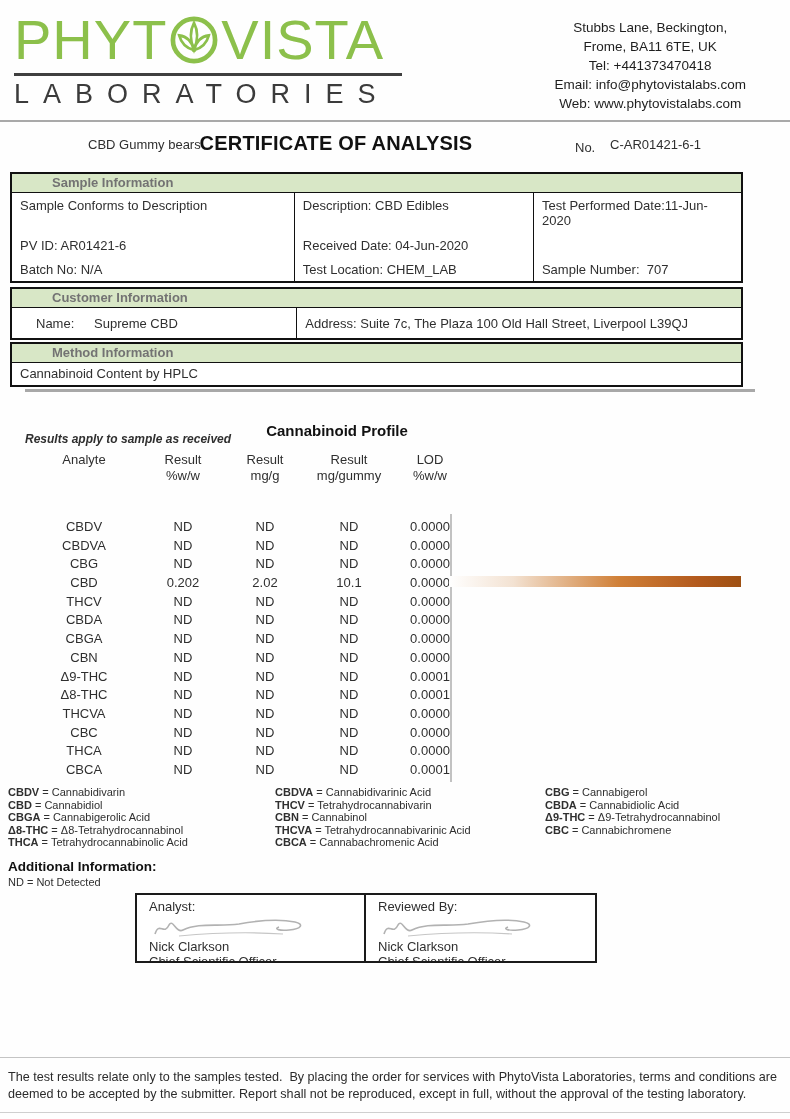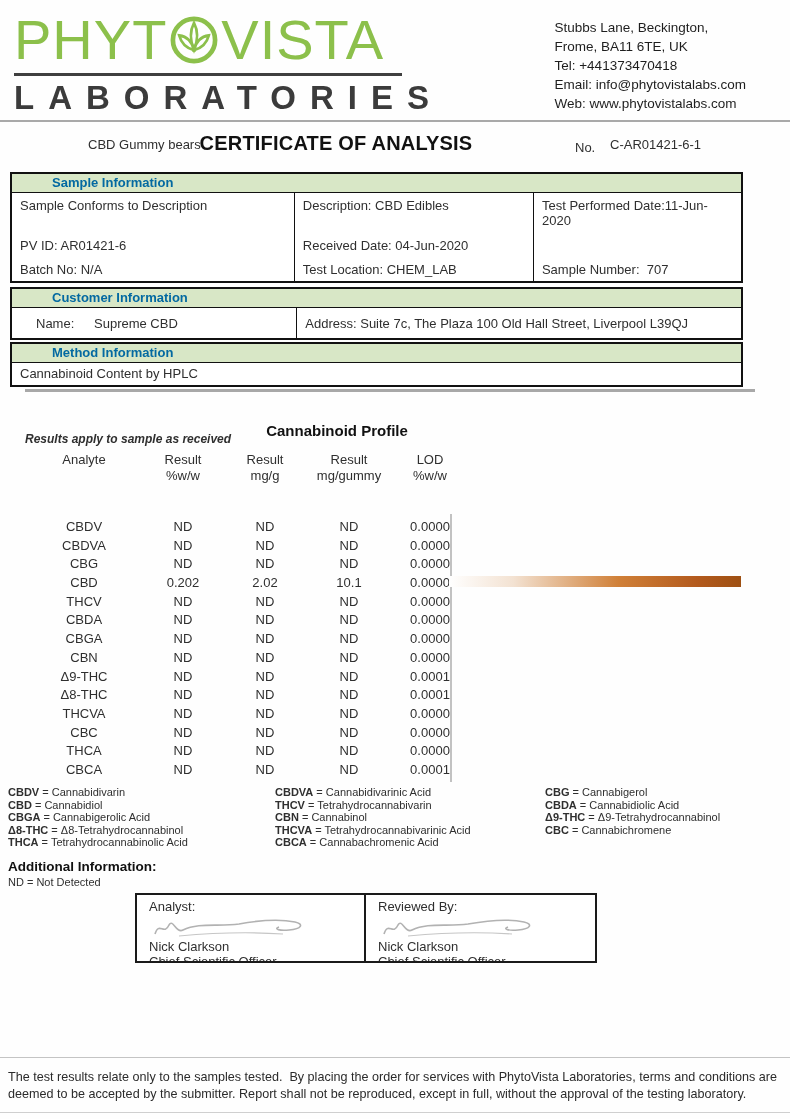--- a/index.html
+++ b/index.html
@@ -7,36 +7,36 @@
   .page {
     position:relative; width:790px; height:1119px; background:#fefefe;
     font-family:"Liberation Sans", sans-serif; color:#2f2f2f; overflow:hidden;
   }
   
   .logo-block { position:absolute; left:14px; top:10px; }
   .logo-word { display:flex; align-items:center; font-size:56px; font-weight:400;
     color:#8cc04b; letter-spacing:1px; line-height:60px; }
   .logo-word .o-icon { margin:0 2px; }
   .logo-rule { width:388px; height:3px; background:#3f3f3f; margin:3px 0 3px 0; }
-  .logo-sub { font-size:33px; letter-spacing:14px; color:#3b3b3b; font-weight:700; }
-  .address { position:absolute; top:18px; right:44px; text-align:left;
+  .logo-sub { font-size:27px; letter-spacing:14px; color:#3b3b3b; font-weight:400; }
+  .address { position:absolute; top:18px; right:44px; text-align:center;
     font-size:13.5px; line-height:19px; color:#1e1e1e; }
   .hdr-divider { position:absolute; left:0; top:120px; width:790px; height:2px; background:#a9a9a9; }
 
   
   .product-name { position:absolute; left:88px; top:137px; font-size:13px; }
   .main-title { position:absolute; left:0; top:132px; width:672px; text-align:center;
     font-size:20px; font-weight:bold; color:#111; letter-spacing:0.2px; }
   .no-label { position:absolute; left:575px; top:140px; font-size:13px; }
   .doc-number { position:absolute; left:610px; top:137px; font-size:13px; }
 
   
   .info-table { position:absolute; left:10px; width:733px; border:2px solid #111; background:#fff; }
   .sec-head { background:#d8e7c6; border-bottom:1px solid #111; font-weight:bold;
-    font-size:13px; padding:1px 8px 2px 40px; color:#0369a1; }
+    font-size:13px; padding:1px 8px 2px 40px; color:#737373; }
   .grid3 { display:grid; grid-template-columns:38.8% 32.8% 28.4%; }
   .grid3 > div { border-right:1px solid #111; border-top:1px solid #111;
     padding:5px 8px 4px 8px; font-size:13px; white-space:pre-wrap; }
   .grid3 > div:nth-child(3n) { border-right:none; }
   .grid3 > div:nth-child(-n+3) { border-top:none; }
   .r1 > div { min-height:40px; }
   .r2 > div { min-height:23px; }
   .r3 > div { min-height:24px; }
   .cust-row { display:grid; grid-template-columns:39% 61%; }
   .cust-row > div { padding:8px 8px 6px 8px; font-size:13px; min-height:30px; }

